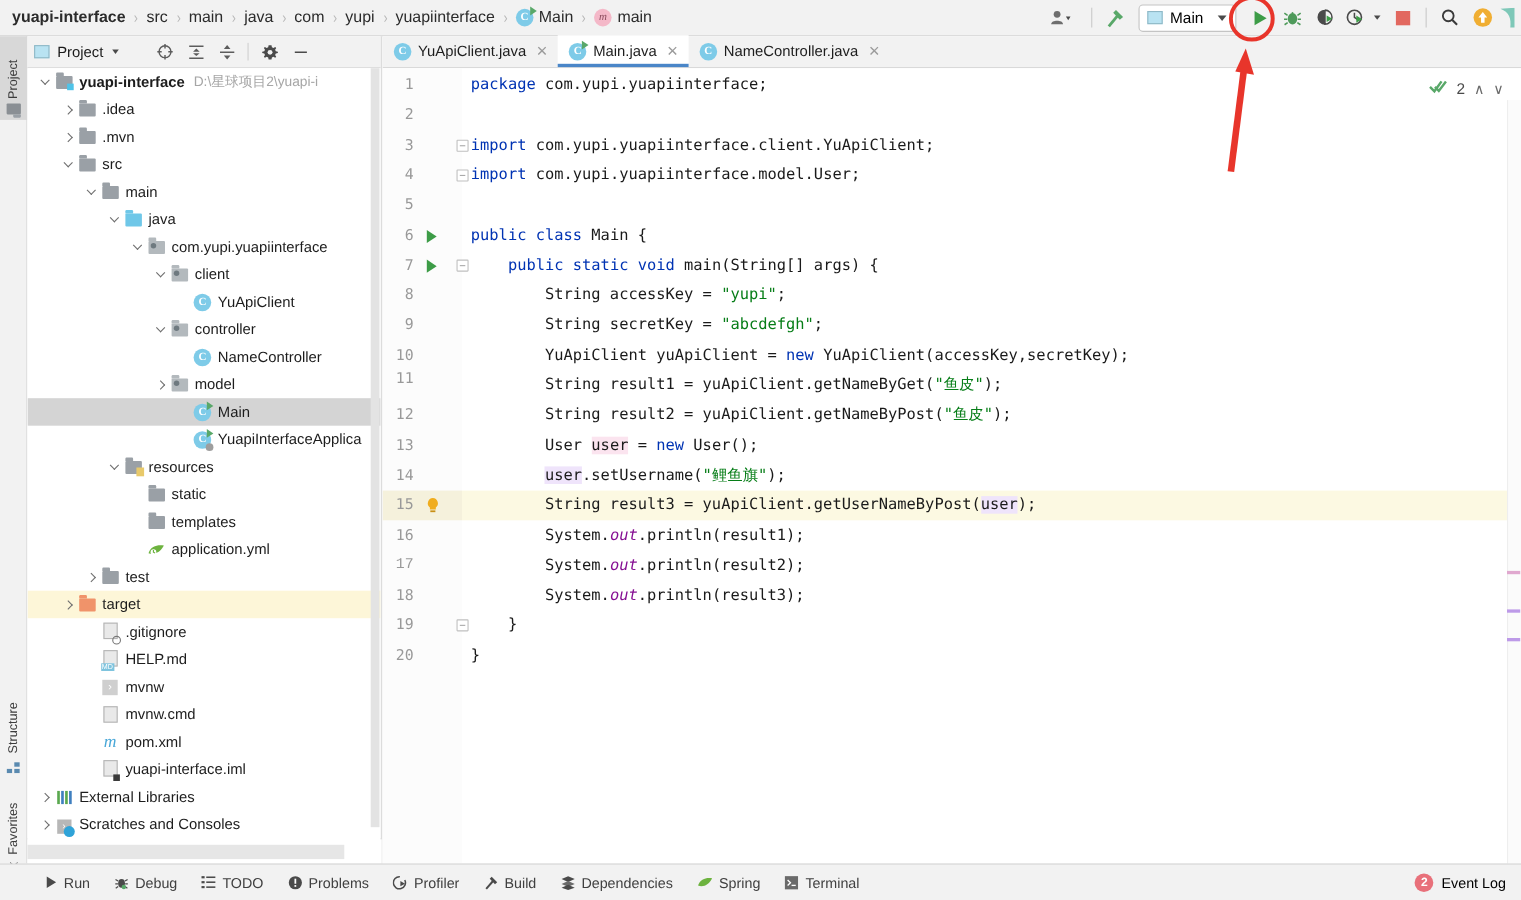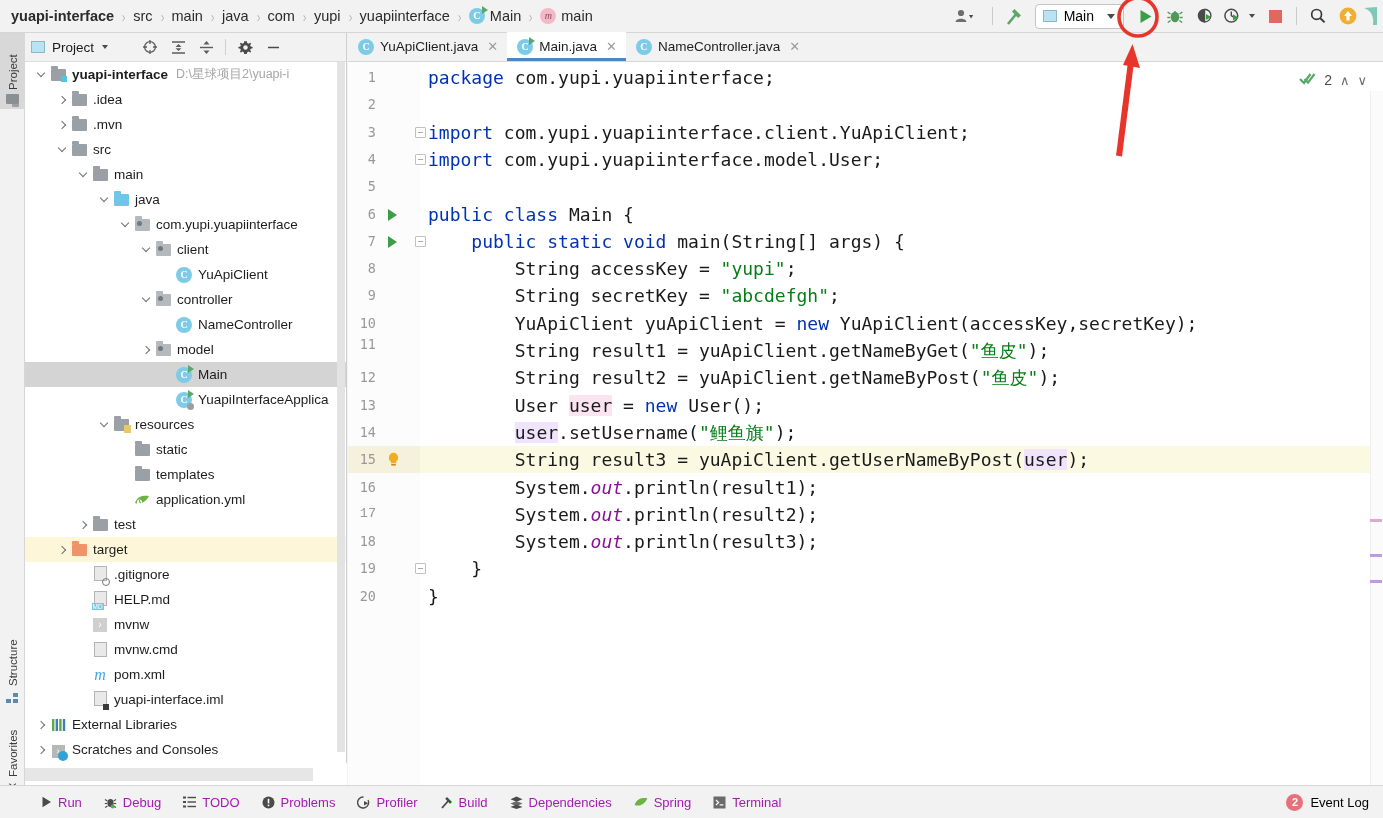--- a/index.html
+++ b/index.html
@@ -161,21 +161,21 @@
     position:absolute; left:67px; width:11px;height:11px;
     border:1px solid #c0c0c0; background:#fff; border-radius:1px;
   }
   .foldmark::after{content:"";position:absolute;left:2px;top:4px;width:5px;height:1px;background:#aaa;}
   .bulb {
     position:absolute; left:39px; width:12px;height:13px;
   }
 
   .code {
     position:relative; flex:1; padding-left:8px;
-    font-family:"DejaVu Sans Mono", monospace; font-size:18px;
+    font-family:"DejaVu Sans Mono", monospace; font-size:14px;
     line-height:27.3px; white-space:pre; color:#1a1a1a;
   }
   .cline { position:absolute; left:8px; height:27.3px; display:block; }
   .hlline { position:absolute; left:0; width:100%; height:27px; background:#fcf9e2; }
   .kw { color:#0033b3; font-weight:normal; }
   .str { color:#067d17; }
   .stat { color:#871094; font-style:italic; }
   .fieldhl { background:#efe4fb; }
   .pinkhl { background:#fbe4ef; }
 
@@ -191,21 +191,21 @@
   }
 
   
   .statusbar {
     position:absolute; bottom:0; left:0; width:1383px; height:33px;
     background:#f2f2f2; border-top:1px solid #d6d6d6;
     display:flex; align-items:center; padding-left:30px; gap:0;
   }
   .sb-item {
     display:flex; align-items:center; gap:6px;
-    font-size:13px; color:#a21caf; padding:0 11px; height:100%;
+    font-size:13px; color:#404040; padding:0 11px; height:100%;
   }
   .sb-right { position:absolute; right:14px; display:flex;align-items:center;gap:7px;font-size:13px;}
   .badge-n {
     width:17px;height:17px;border-radius:50%;background:#e8707a;color:#fff;
     font-size:11px;display:flex;align-items:center;justify-content:center;font-weight:bold;
   }
 
   
   .annot { position:absolute; left:0; top:0; width:1383px; height:818px; pointer-events:none; }
 </style>

